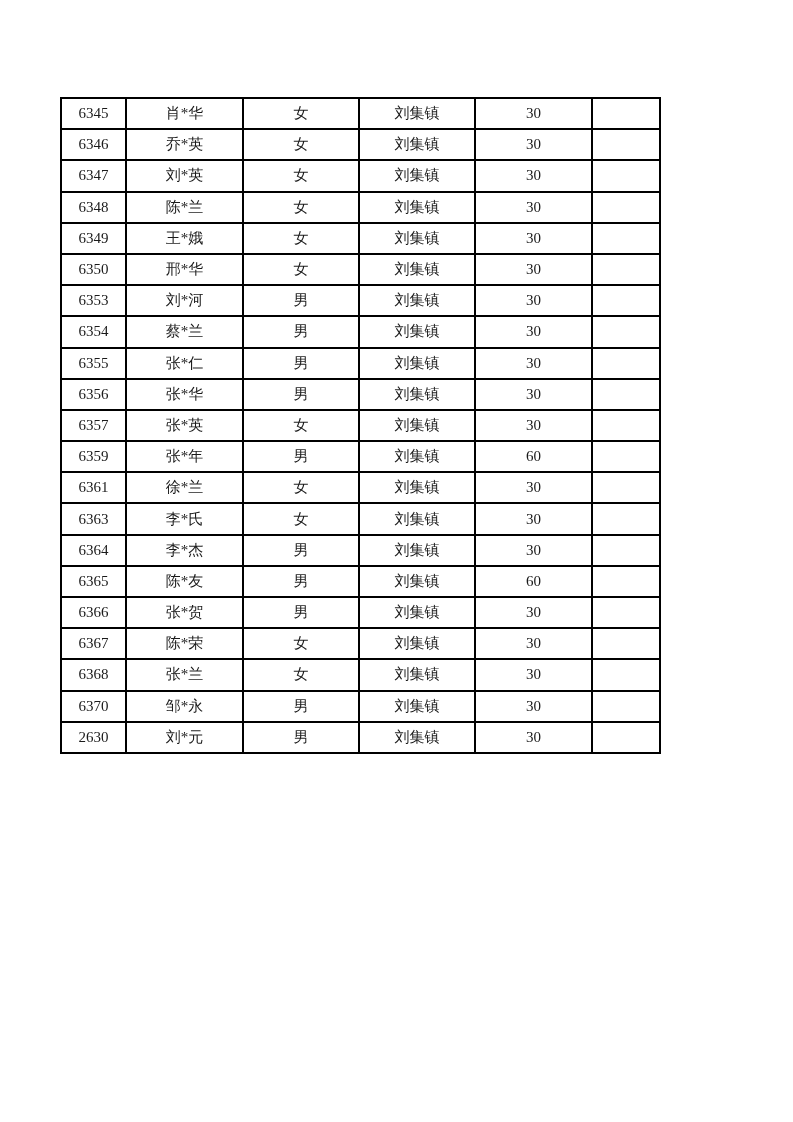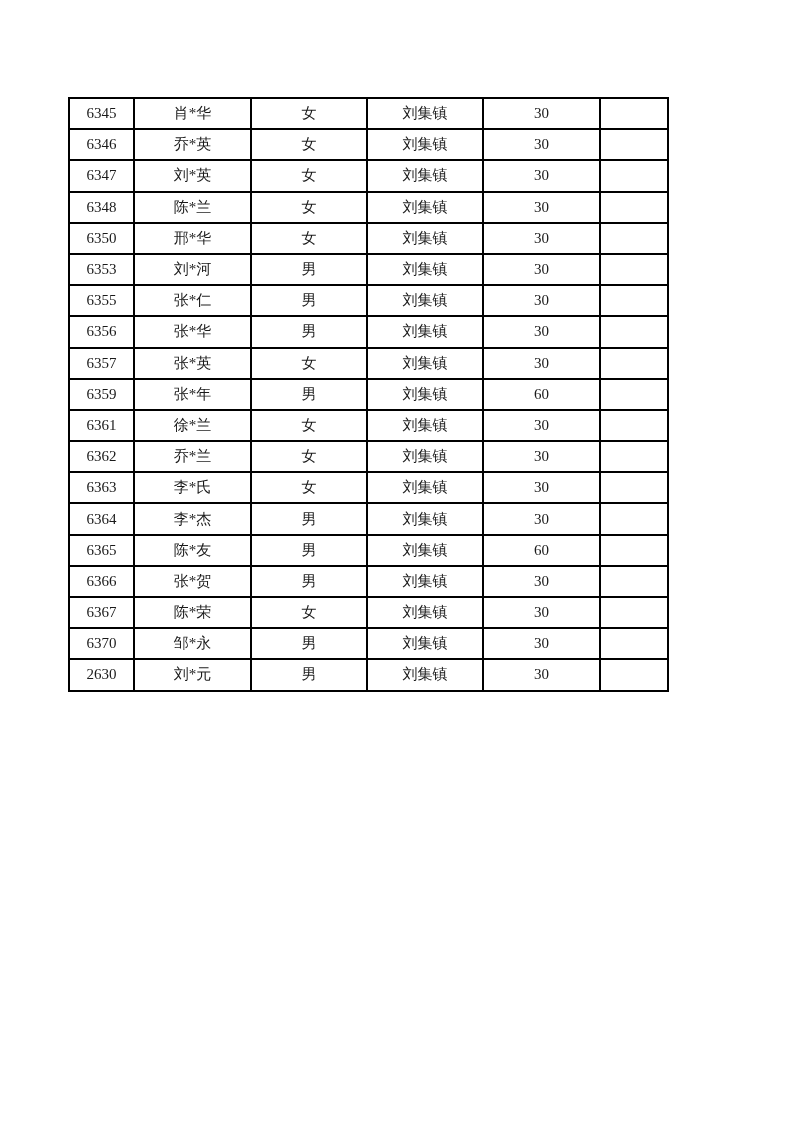--- a/index.html
+++ b/index.html
@@ -12,21 +12,21 @@
   body {
     width: 793px;
     height: 1122px;
     background: var(--page-bg);
     position: relative;
     font-family: "Liberation Serif", "DejaVu Serif", serif;
     overflow: hidden;
   }
   table.roster {
     position: absolute;
-    left: 68px;
+    left: 60px;
     top: 97px;
     width: 599px;
     border-collapse: collapse;
     table-layout: fixed;
     color: var(--text-color);
   }
   table.roster td {
     border: 2px solid var(--border-color);
     height: 31.2px;
     padding: 0;
@@ -78,36 +78,52 @@
         </tr>
         <tr>
           <td>6348</td>
           <td>陈*兰</td>
           <td>女</td>
           <td>刘集镇</td>
           <td>30</td>
           <td></td>
         </tr>
         <tr>
+          <td>6349</td>
+          <td>王*娥</td>
+          <td>女</td>
+          <td>刘集镇</td>
+          <td>30</td>
+          <td></td>
+        </tr>
+        <tr>
           <td>6350</td>
           <td>邢*华</td>
           <td>女</td>
           <td>刘集镇</td>
           <td>30</td>
           <td></td>
         </tr>
         <tr>
           <td>6353</td>
           <td>刘*河</td>
           <td>男</td>
           <td>刘集镇</td>
           <td>30</td>
           <td></td>
         </tr>
         <tr>
+          <td>6354</td>
+          <td>蔡*兰</td>
+          <td>男</td>
+          <td>刘集镇</td>
+          <td>30</td>
+          <td></td>
+        </tr>
+        <tr>
           <td>6355</td>
           <td>张*仁</td>
           <td>男</td>
           <td>刘集镇</td>
           <td>30</td>
           <td></td>
         </tr>
         <tr>
           <td>6356</td>
           <td>张*华</td>
@@ -134,28 +150,20 @@
         </tr>
         <tr>
           <td>6361</td>
           <td>徐*兰</td>
           <td>女</td>
           <td>刘集镇</td>
           <td>30</td>
           <td></td>
         </tr>
         <tr>
-          <td>6362</td>
-          <td>乔*兰</td>
-          <td>女</td>
-          <td>刘集镇</td>
-          <td>30</td>
-          <td></td>
-        </tr>
-        <tr>
           <td>6363</td>
           <td>李*氏</td>
           <td>女</td>
           <td>刘集镇</td>
           <td>30</td>
           <td></td>
         </tr>
         <tr>
           <td>6364</td>
           <td>李*杰</td>
@@ -176,20 +184,28 @@
           <td>6366</td>
           <td>张*贺</td>
           <td>男</td>
           <td>刘集镇</td>
           <td>30</td>
           <td></td>
         </tr>
         <tr>
           <td>6367</td>
           <td>陈*荣</td>
+          <td>女</td>
+          <td>刘集镇</td>
+          <td>30</td>
+          <td></td>
+        </tr>
+        <tr>
+          <td>6368</td>
+          <td>张*兰</td>
           <td>女</td>
           <td>刘集镇</td>
           <td>30</td>
           <td></td>
         </tr>
         <tr>
           <td>6370</td>
           <td>邹*永</td>
           <td>男</td>
           <td>刘集镇</td>

